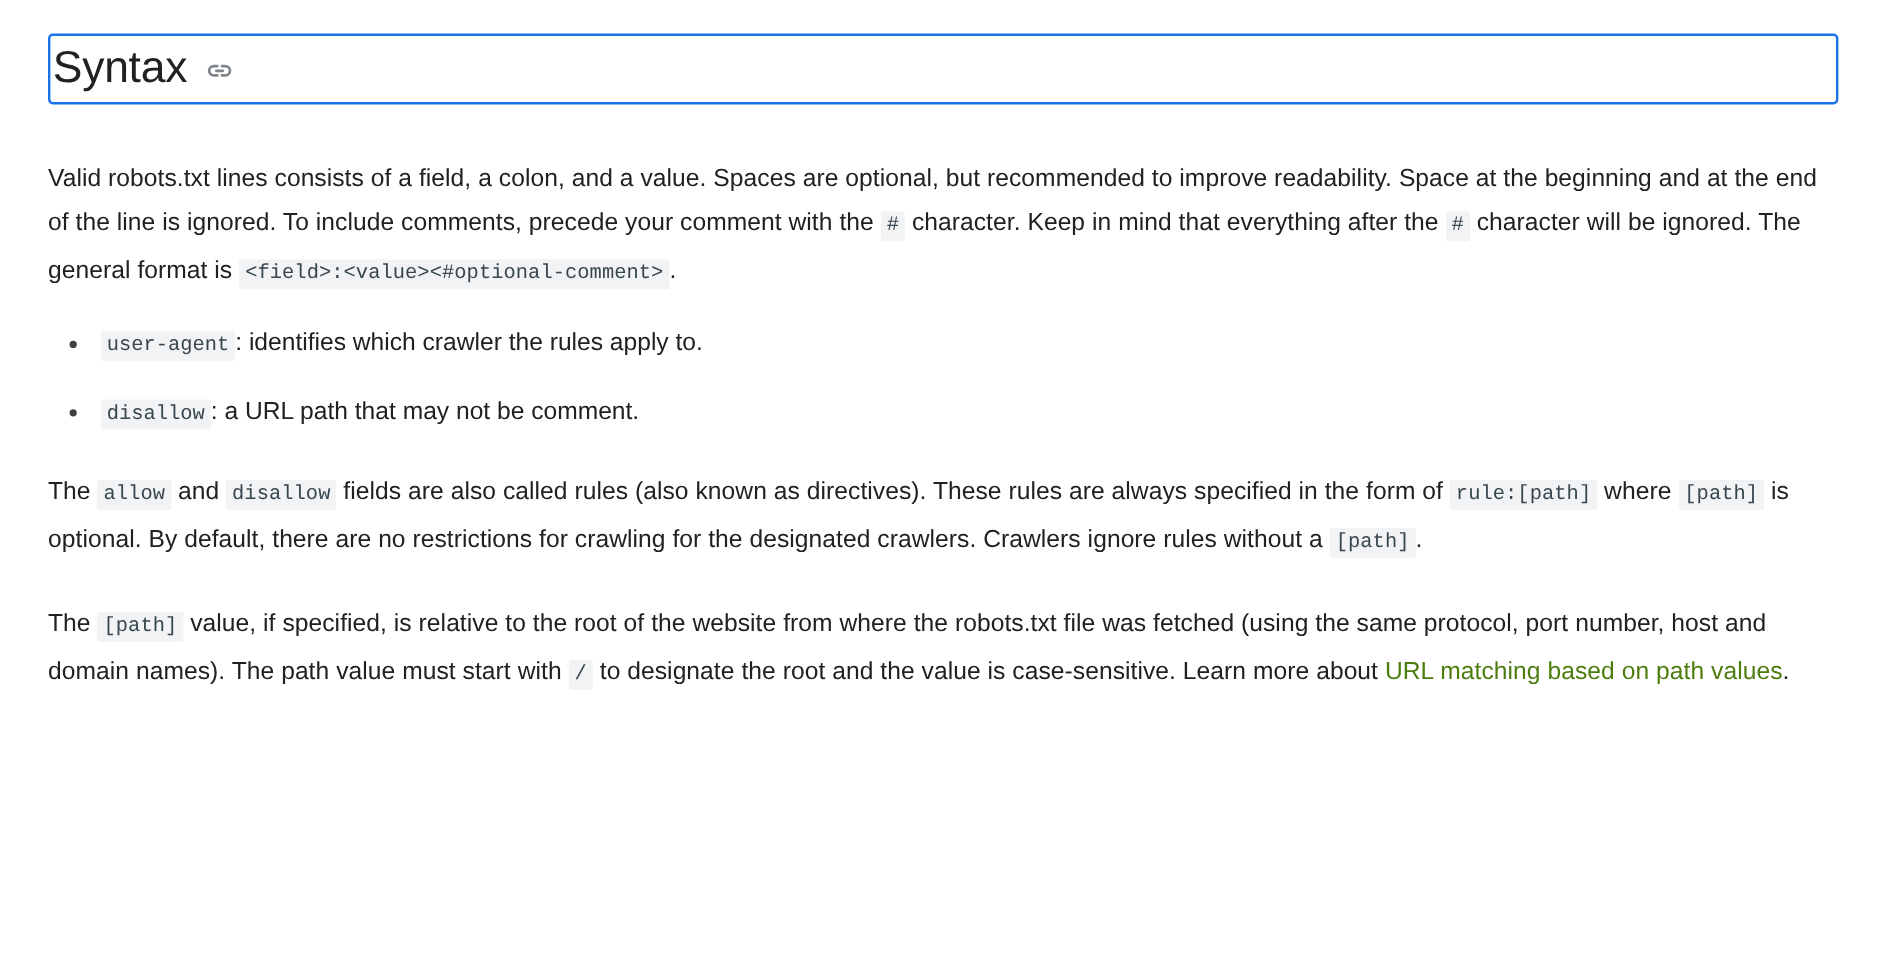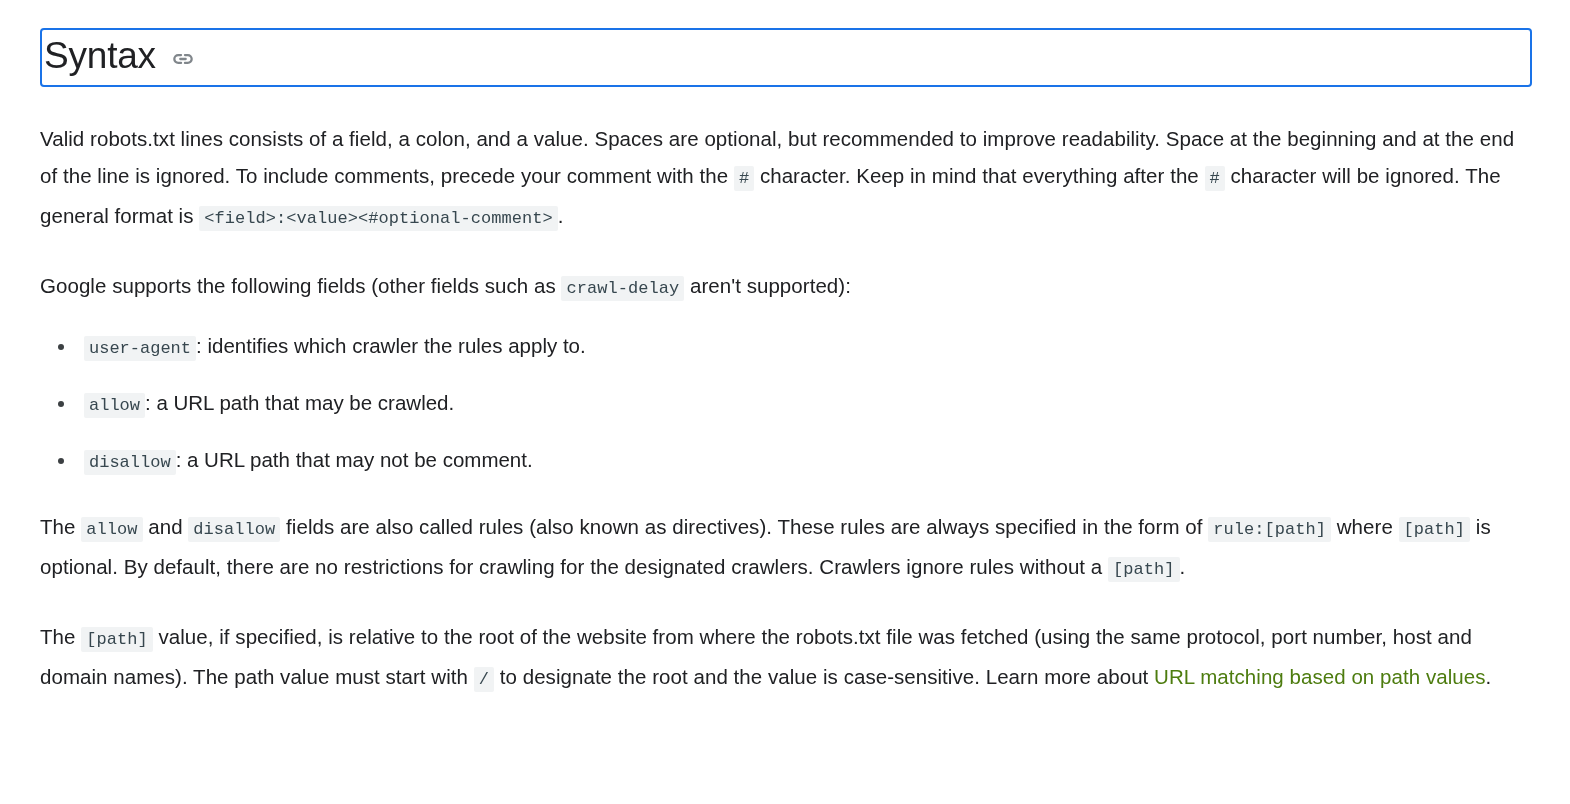--- a/index.html
+++ b/index.html
@@ -51,21 +51,21 @@
   .anchor-link svg { display: block; }
   
   p.body-text {
     font-size: 20.5px;
     line-height: 37px;
     margin: 30px 0 0 0;
     max-width: 1492px;
     color: #202124;
     letter-spacing: 0.05px;
   }
-  p.body-text:first-of-type { margin-top: 33px; }
+  p.body-text:first-of-type { margin-top: 43px; }
   
   code, .code {
     font-family: "Liberation Mono", "DejaVu Sans Mono", monospace;
     background: #f1f3f4;
     color: #37474f;
     font-size: 17px;
     padding: 3px 5px;
     border-radius: 2px;
     white-space: pre-wrap;
   }
@@ -111,25 +111,23 @@
           <path d="M9.5 12h5"></path>
           <path d="M10.2 8.4H7.6a3.6 3.6 0 0 0 0 7.2h2.6"></path>
           <path d="M13.8 8.4h2.6a3.6 3.6 0 0 1 0 7.2h-2.6"></path>
         </svg>
       </a>
     </h1>
   </div>
 
   <p class="body-text"><span>Valid robots.txt lines consists of a field, a colon, and a value. Spaces are optional, but recommended to improve readability. Space at the beginning and at the end of the line is ignored. To include comments, precede your comment with the </span><code>#</code><span> character. Keep in mind that everything after the </span><code>#</code><span> character will be ignored. The general format is </span><code>&lt;field&gt;:&lt;value&gt;&lt;#optional-comment&gt;</code><span>.</span></p>
 
-  <p class="body-text"><span>Google supports the following fields (other fields such as </span><code>crawl-delay</code><span> aren't supported):</span></p>
 
   <ul class="field-list">
     <li><code>user-agent</code><span>: identifies which crawler the rules apply to.</span></li>
-    <li><code>allow</code><span>: a URL path that may be crawled.</span></li>
     <li><code>disallow</code><span>: a URL path that may not be comment.</span></li>
   </ul>
 
   <p class="body-text"><span>The </span><code>allow</code><span> and </span><code>disallow</code><span> fields are also called rules (also known as directives). These rules are always specified in the form of </span><code>rule:[path]</code><span> where </span><code>[path]</code><span> is optional. By default, there are no restrictions for crawling for the designated crawlers. Crawlers ignore rules without a </span><code>[path]</code><span>.</span></p>
 
   <p class="body-text"><span>The </span><code>[path]</code><span> value, if specified, is relative to the root of the website from where the robots.txt file was fetched (using the same protocol, port number, host and domain names). The path value must start with </span><code>/</code><span> to designate the root and the value is case-sensitive. Learn more about </span><a class="inline-link" href="#">URL matching based on path values</a><span>.</span></p>
 
 </div>
 
 </body></html>

